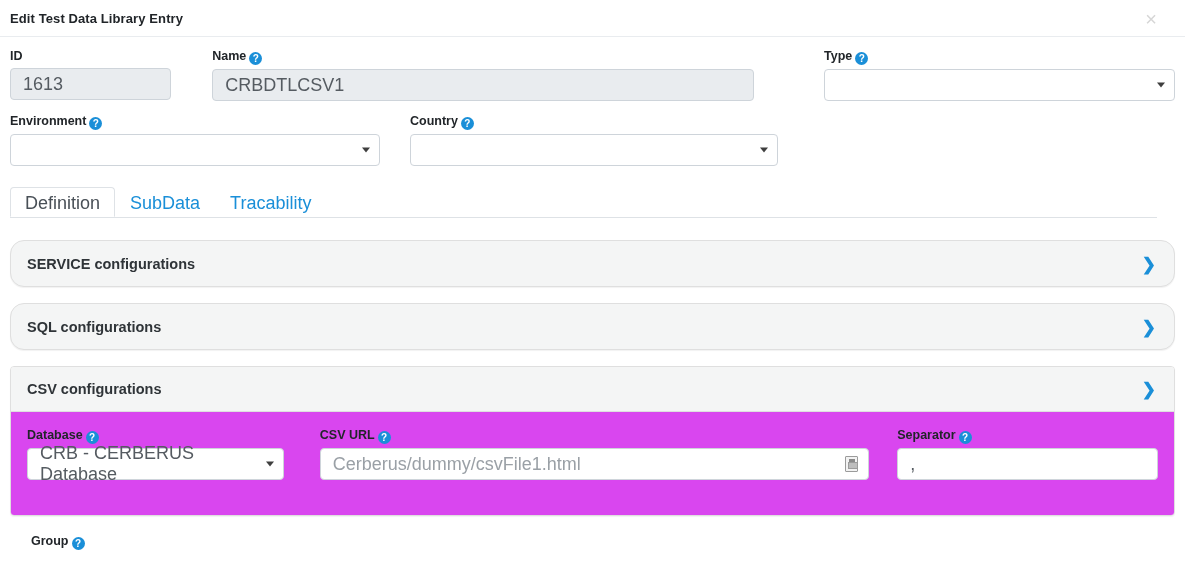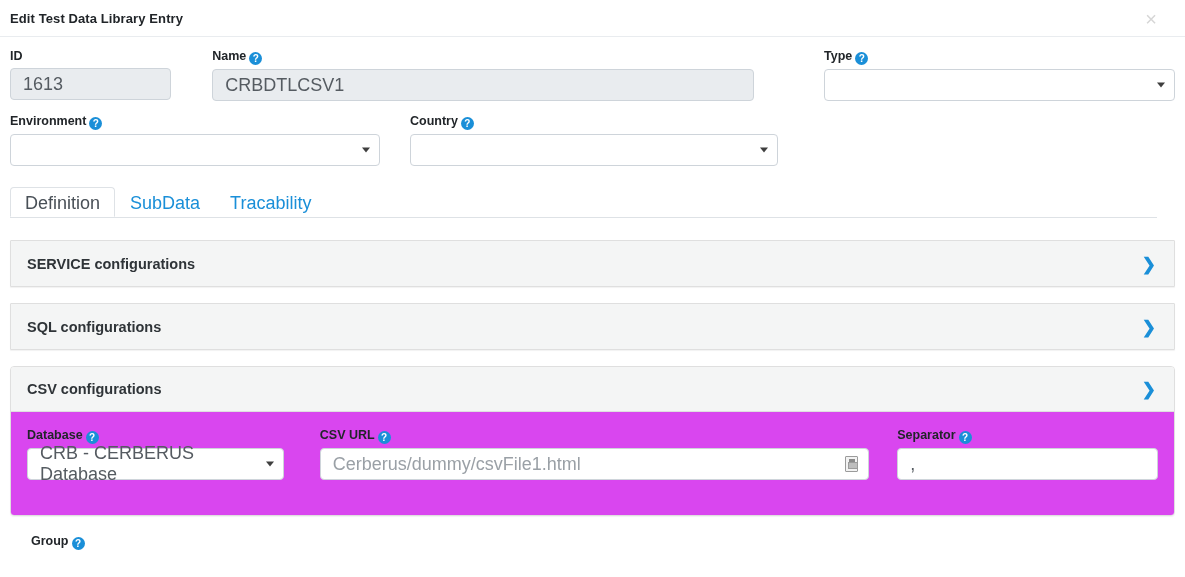--- a/index.html
+++ b/index.html
@@ -131,21 +131,21 @@
     color: #495057;
     background: #fff;
     border-color: #dee2e6 #dee2e6 #fff;
   }
 
   
   .acc-wrap { margin-top: 22px; }
   .panel {
     width: 1165px;
     border: 1px solid #dfdfdf;
-    border-radius: 1px;
+    border-radius: 14px;
     background: #f4f5f5;
     box-shadow: 0 1px 1px rgba(0,0,0,.055);
     margin-bottom: 16px;
   }
   .panel-head {
     height: 45px;
     display: flex;
     align-items: center;
     padding: 0 16px 0 16px;
     cursor: pointer;

